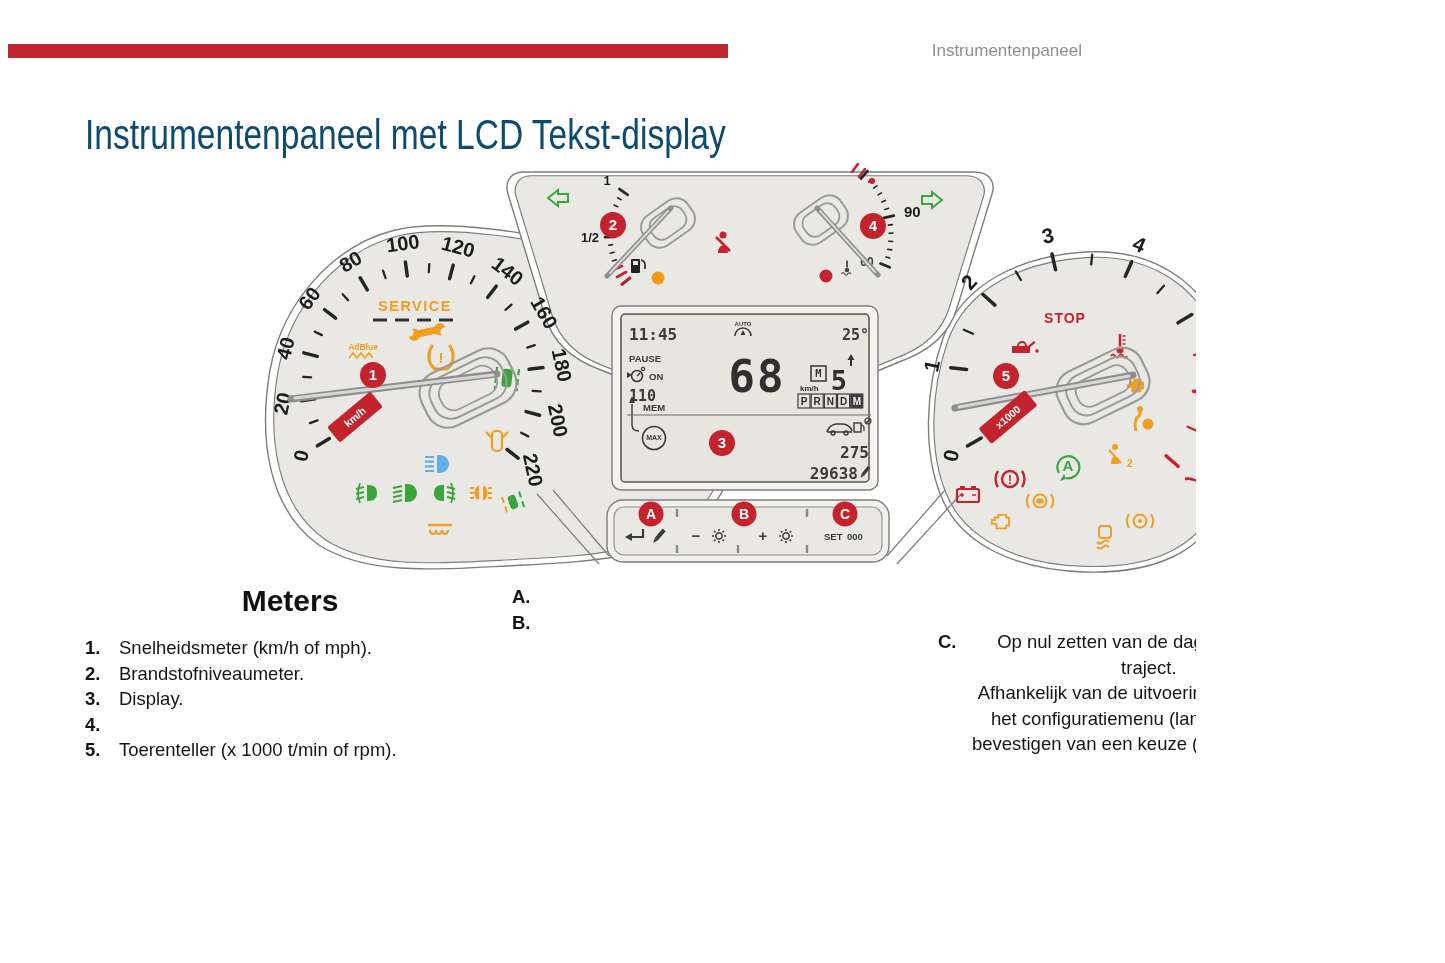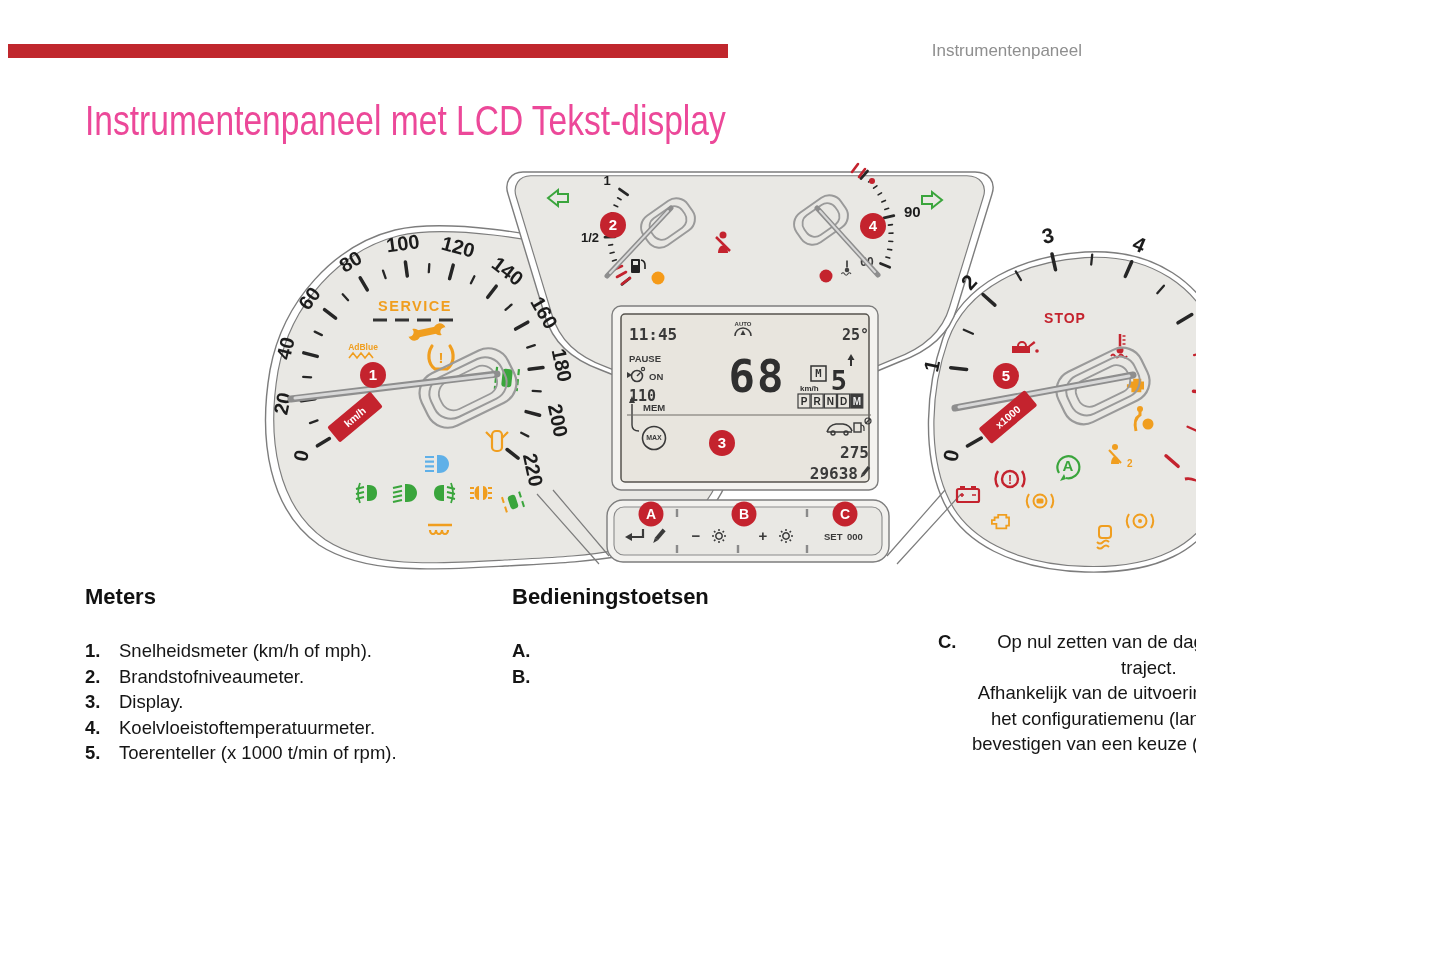--- a/index.html
+++ b/index.html
@@ -1,30 +1,30 @@
 <!DOCTYPE html>
 <html><head>
 <meta charset="utf-8">
 <style>
   html,body{margin:0;padding:0;background:#fff;}
   body{font-family:"Liberation Sans",sans-serif;color:#141414;}
   .page{position:relative;width:1196px;height:963px;background:#fff;overflow:hidden;}
   .redbar{position:absolute;left:8px;top:44px;width:720px;height:14px;background:#c0272d;}
   .hdr-label{position:absolute;top:41px;right:114px;font-size:17px;color:#8f8f8f;}
   .chapter-one{position:absolute;left:1360px;top:70px;}
-  .title{position:absolute;left:85px;top:96px;font-size:43px;font-weight:400;color:#ec4899;white-space:nowrap;}
+  .title{position:absolute;left:85px;top:110px;font-size:43px;font-weight:400;color:#0c4a6e;white-space:nowrap;}
   .title span{display:inline-block;transform:scaleX(0.78);transform-origin:0 50%;}
   .cluster{position:absolute;left:255px;top:160px;}
   svg text{font-family:"Liberation Sans",sans-serif;}
   svg text.mono{font-family:"DejaVu Sans Mono",monospace;}
   .sec{position:absolute;}
   #meters-sec{left:85px;top:584px;width:410px;}
   #controls-sec{left:512px;top:584px;width:436px;}
   #controls-sec2{left:938px;top:629px;width:430px;}
-  .sec h2{margin:0 0 28px 0;font-size:22px;font-weight:bold;color:#111;}
+  .sec h2{margin:0 0 17px 0;font-size:30px;font-weight:bold;color:#111;text-align:center;}
   .row{display:flex;font-size:18.5px;line-height:25.5px;color:#151515;}
   .row .n{width:34px;font-weight:bold;flex:0 0 34px;}
   .row .txt{white-space:pre-line;text-align:center;}
   .pagenum{position:absolute;left:1380px;top:913px;font-size:17.5px;font-weight:bold;color:#15803d;text-decoration:underline;}
 </style>
 </head>
 <body>
 
 <div class="page">
 
@@ -479,30 +479,28 @@
     <div class="row">
         <span class="n">2.</span>
         <div class="txt">Brandstofniveaumeter.</div>
       </div>
     <div class="row">
         <span class="n">3.</span>
         <div class="txt">Display.</div>
       </div>
     <div class="row">
         <span class="n">4.</span>
-        <div class="txt">Koelvloeistoftemperatuurmeter.</div>
       </div>
     <div class="row">
         <span class="n">5.</span>
         <div class="txt">Toerenteller (x 1000 t/min of rpm).</div>
       </div>
   </section>
 
   <section class="sec" id="controls-sec">
-    <h2>Bedieningstoetsen</h2>
     <div class="row">
         <span class="n">A.</span>
       </div>
     <div class="row">
         <span class="n">B.</span>
       </div>
   </section>
 
   <section class="sec" id="controls-sec2">
     <div class="row">

